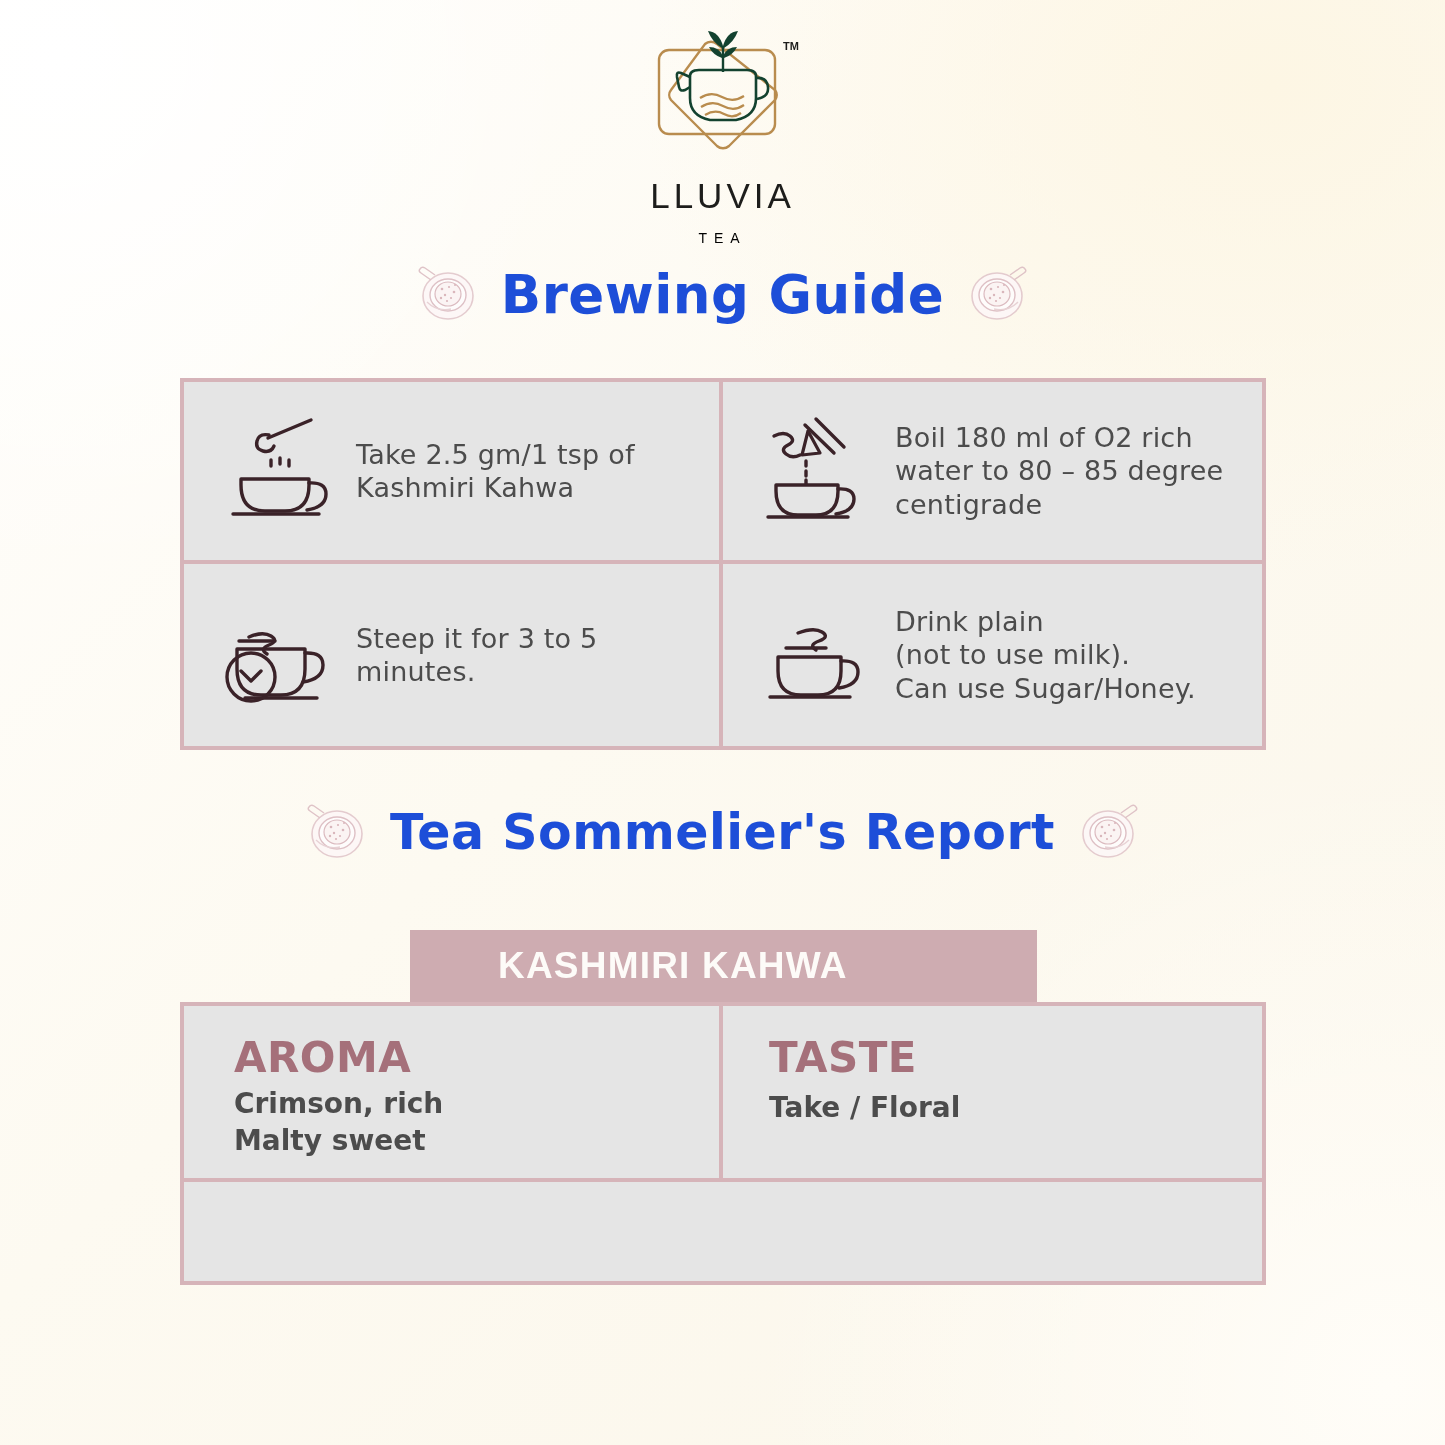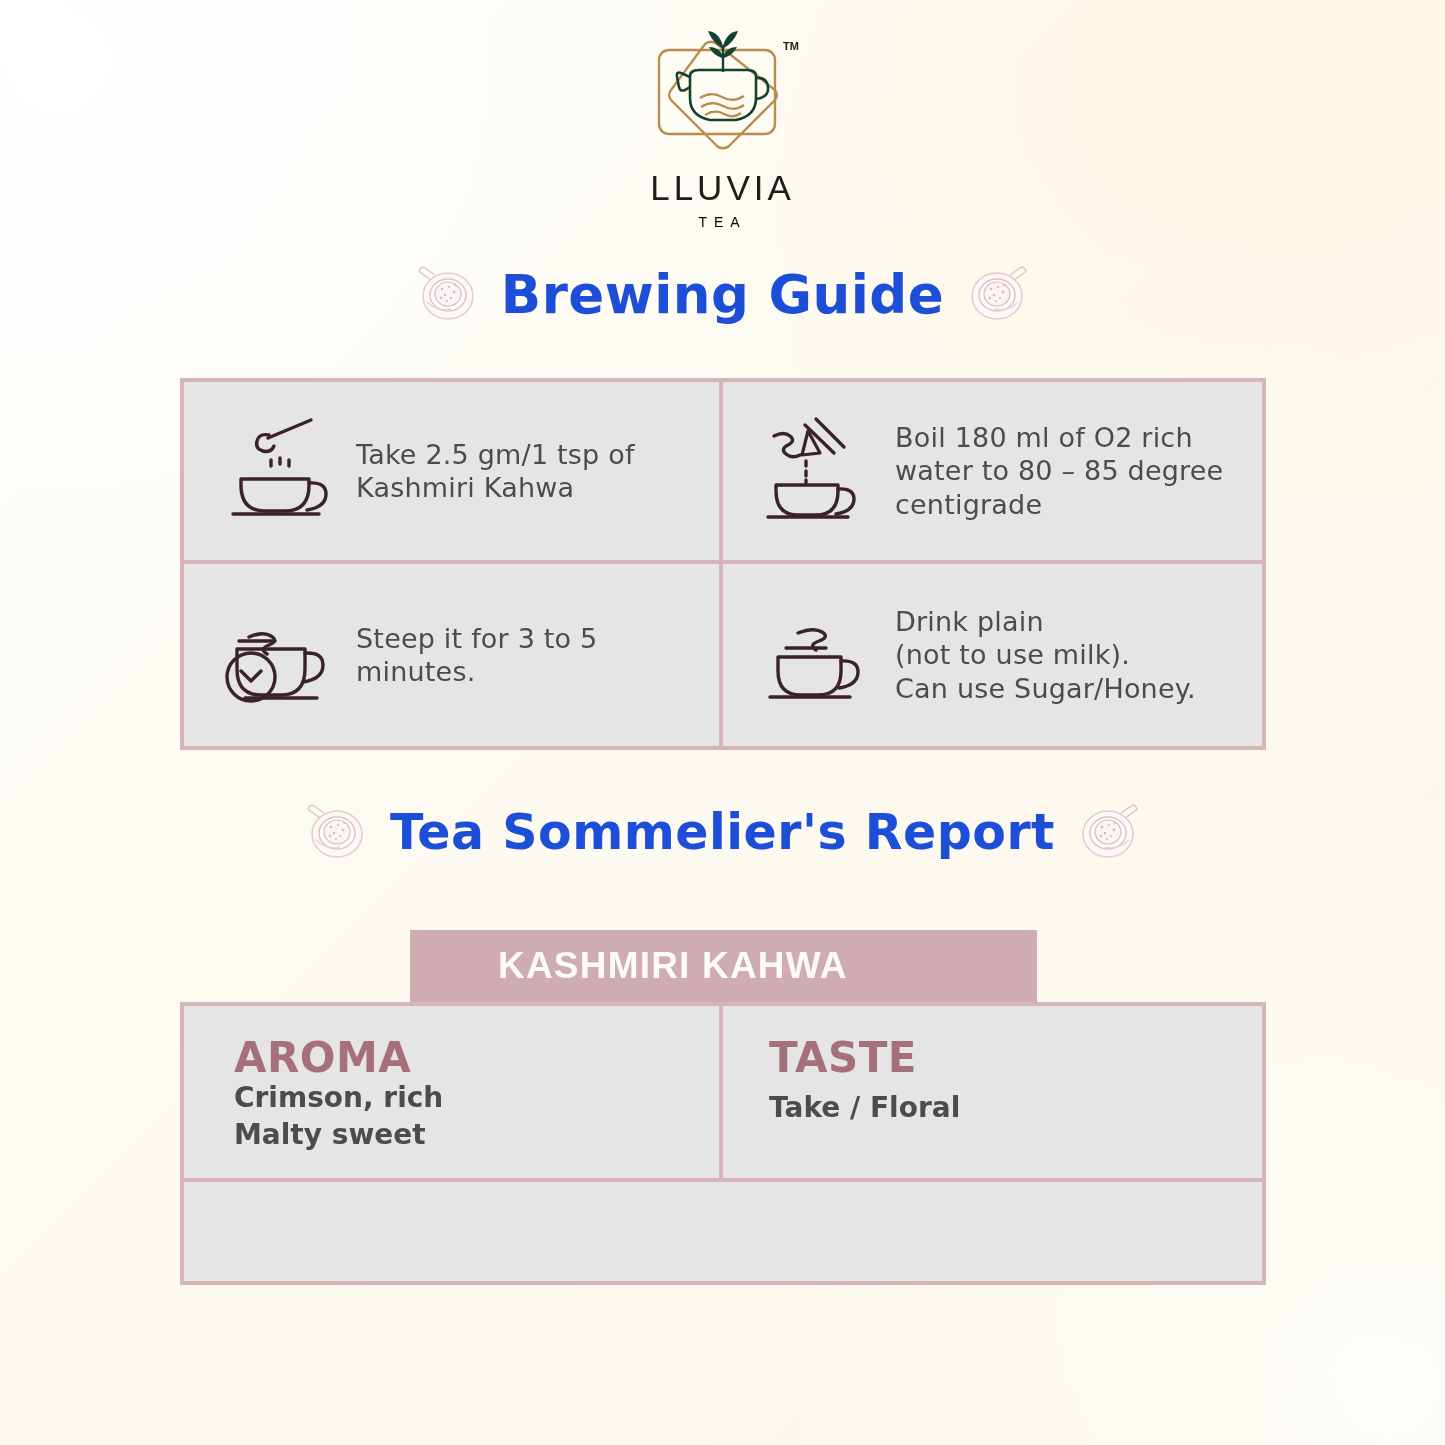--- a/index.html
+++ b/index.html
@@ -17,21 +17,21 @@
       linear-gradient(135deg, #fffefc 0%, #fdfaf1 45%, #fbf6ea 100%);
     overflow:hidden;
     position:relative;
   }
 
   .page { position:relative; width:1445px; height:1445px; }
 
   
   .logo-wrap {
     position:absolute; top:28px; left:0; width:100%;
-    display:flex; flex-direction:column; align-items:center;
+    display:flex; flex-direction:column; align-items:center;gap:8px;
   }
   .logo-mark { position:relative; width:160px; height:128px; }
   .logo-mark svg { display:block; width:100%; height:100%; }
   .logo-word {
     margin-top:14px;
     font-size:35px; letter-spacing:4px; color:#1d1d1b;
     font-family:"Liberation Sans", sans-serif; font-weight:400;
     line-height:1;
   }
   .logo-sub {
@@ -102,20 +102,21 @@
 
   .report-cell { width:50%; height:64%; display:block; padding:30px 0 16px 50px; }
   .report-label {
     font-family:"DejaVu Sans", sans-serif;
     font-size:42px; font-weight:700; color:#a5707a; letter-spacing:0.5px;
     line-height:1.05;
   }
   .report-value {
     font-family:"DejaVu Sans", sans-serif;
     font-size:28px; font-weight:700; color:#4c4c4c; line-height:1.32;
+    margin-top:6px;
     white-space:pre-line;
   }
   #taste-cell { padding-left:46px; }
   #taste-cell .report-value { margin-top:10px; }
 
   .rec-row {
     width:100%; height:36%;
     display:flex; align-items:center; padding-left:42px; gap:58px;
   }
   .rec-label {

